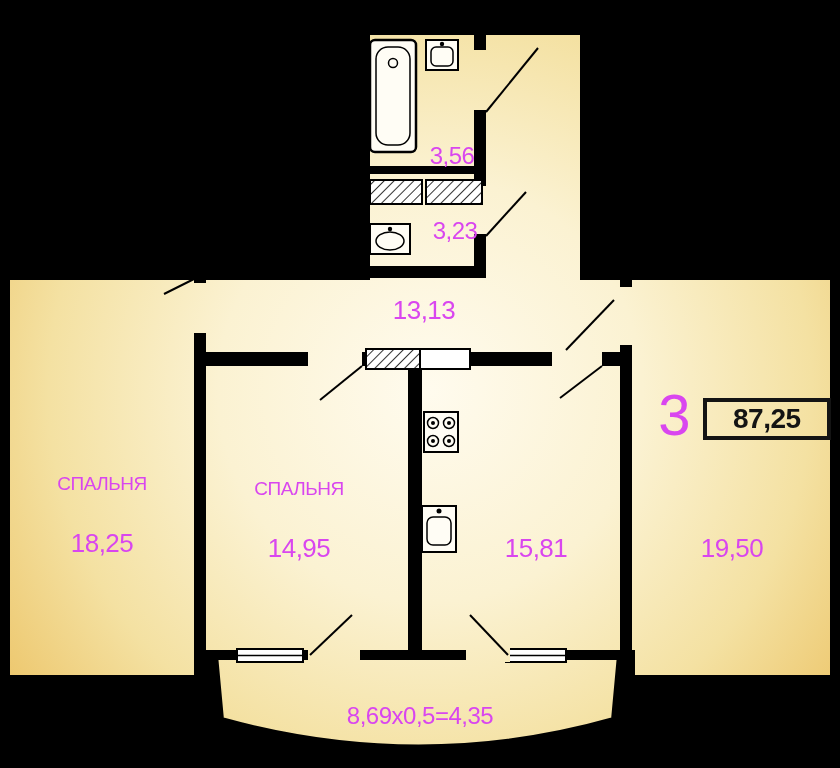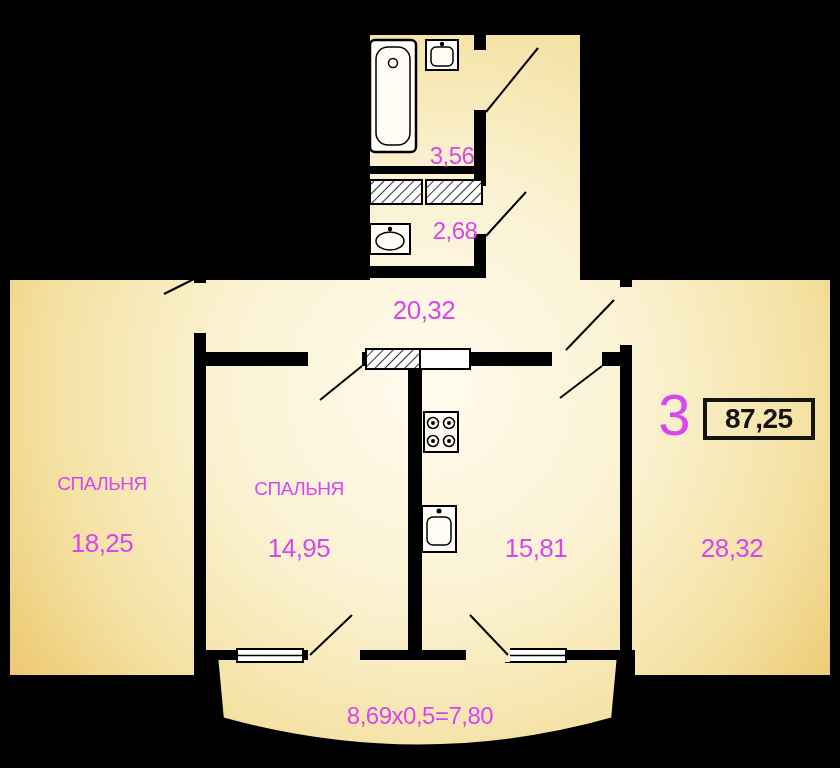--- a/index.html
+++ b/index.html
@@ -13,21 +13,21 @@
     color:#d946ef;font-weight:400;white-space:nowrap;letter-spacing:-0.5px;text-align:center;
   }
   .room-name{font-size:19px;}
   .room-area{font-size:26px;margin-top:22px;}
   .small-area{font-size:24px;}
   .hall-area{font-size:26px;}
   .balcony-text{font-size:24px;}
   .rooms-count{font-size:58px;letter-spacing:-1px;}
   .total-box{
     position:absolute;left:703px;top:398px;
-    border:4px solid #141414;padding:1px 18px;
+    border:4px solid #141414;padding:1px 26px;
     color:#141414;font-weight:700;font-size:28px;letter-spacing:-0.5px;
   }
 </style>
 </head>
 <body>
 
 <div class="canvas">
 
   <svg width="840" height="768" viewBox="0 0 840 768">
     <defs>
@@ -135,33 +135,33 @@
 
     <g>
       <rect x="422" y="506" width="34" height="46" fill="#fffdf5" stroke="#000" stroke-width="2"></rect>
       <rect x="427" y="517" width="24" height="28" rx="6" fill="none" stroke="#000" stroke-width="1.5"></rect>
       <circle cx="439" cy="511" r="2.5" fill="#000"></circle>
     </g>
   </svg>
 
   <div class="label small-area" style="left:452px;top:156px">3,56</div>
 
-  <div class="label small-area" style="left:455px;top:231px">2,68</div>
+  <div class="label small-area" style="left:455px;top:231px">3,23</div>
 
-  <div class="label hall-area" style="left:424px;top:310px">20,32</div>
+  <div class="label hall-area" style="left:424px;top:310px">13,13</div>
 
   <div class="label room-name" style="left:102px;top:484px">СПАЛЬНЯ</div>
   <div class="label room-area" style="left:102px;top:521px">18,25</div>
 
   <div class="label room-name" style="left:299px;top:489px">СПАЛЬНЯ</div>
   <div class="label room-area" style="left:299px;top:526px">14,95</div>
 
   <div class="label room-area" style="left:536px;top:526px">15,81</div>
 
-  <div class="label room-area" style="left:732px;top:526px">28,32</div>
+  <div class="label room-area" style="left:732px;top:526px">19,50</div>
 
-  <div class="label balcony-text" style="left:420px;top:716px">8,69x0,5=7,80</div>
+  <div class="label balcony-text" style="left:420px;top:716px">8,69x0,5=4,35</div>
 
   <div class="label rooms-count" style="left:674px;top:414px">3</div>
 
   <div class="total-box">87,25</div>
 
 </div>
 
 </body></html>

